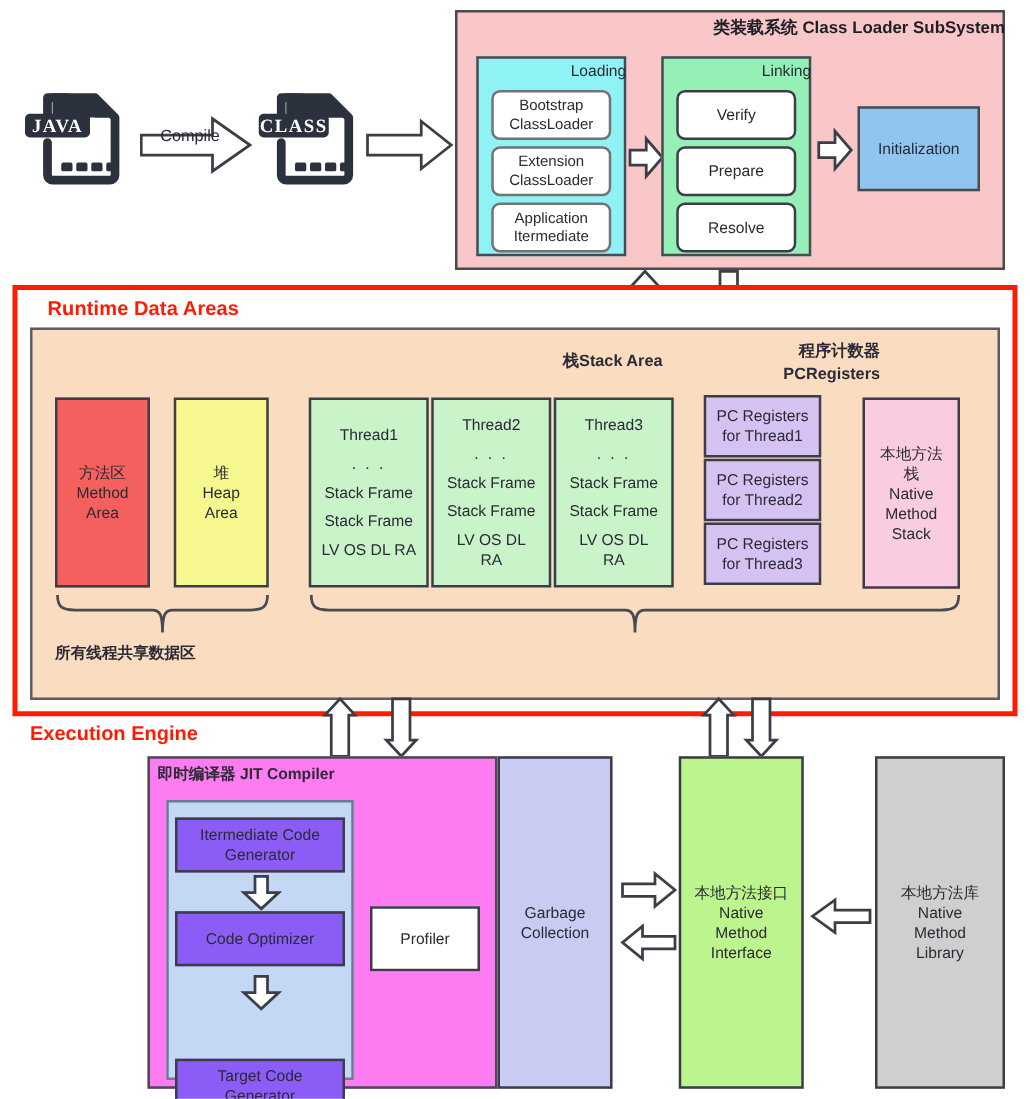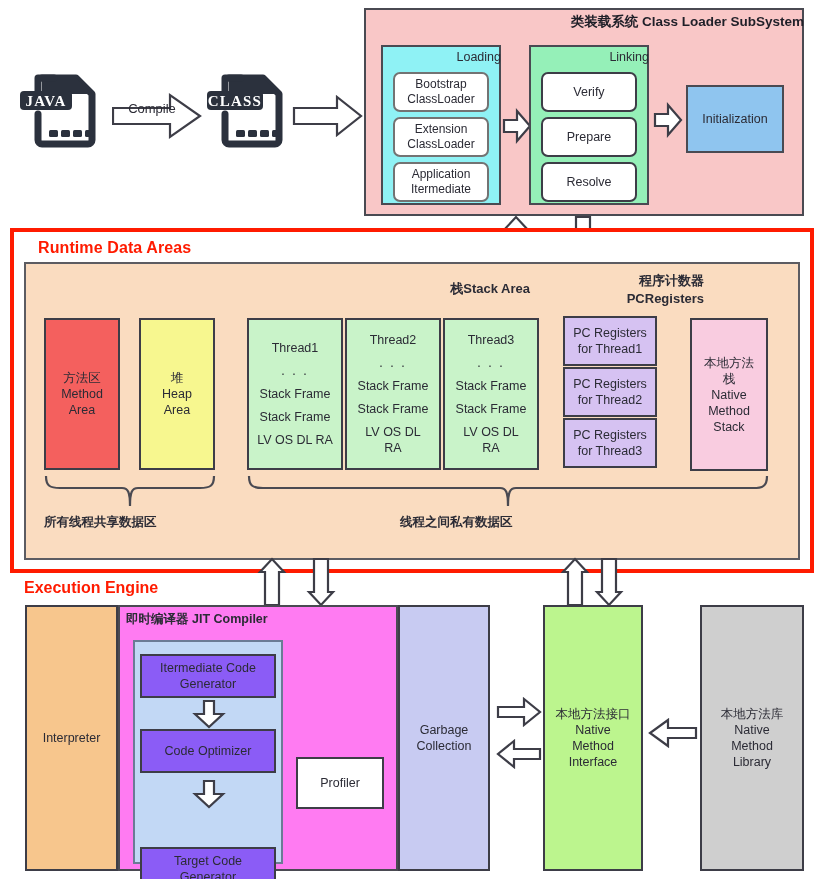--- a/index.html
+++ b/index.html
@@ -91,21 +91,21 @@
   #interpreter { left:25px; top:605px; width:93px; height:266px; background:#f7c68d; font-size:12.5px; }
   #jit-panel   { left:118px; top:605px; width:280px; height:266px; background:#ff7bf2; border:2px solid #4a4a52; }
   #jit-title   { left:126px; top:612px; width:200px; font-size:12.5px; font-weight:bold; text-align:left; }
   #jit-inner   { left:133px; top:640px; width:150px; height:224px; background:#c2d8f5; border:2px solid #6b7b95; }
 
   .jit-step { background:#8b5cf6; width:136px; height:44px; left:140px; font-size:12.5px; }
   #jit-step1 { top:654px; }
   #jit-step2 { top:729px; }
   #jit-step3 { top:812px;margin-top:35px; }
 
-  #profiler { left:296px; top:757px; width:88px; height:52px; background:#ffffff; font-size:12.5px; }
+  #profiler { left:296px; top:725px; width:88px; height:52px; background:#ffffff; font-size:12.5px; }
 
   #gc-box  { left:398px; top:605px; width:92px; height:266px; background:#c8cbf2; font-size:12.5px; }
   #nmi-box { left:543px; top:605px; width:100px; height:266px; background:#bcf58e; font-size:12.5px; }
   #nml-box { left:700px; top:605px; width:104px; height:266px; background:#cfcfcf; font-size:12.5px; }
 
   
   svg.arrow { position:absolute; overflow:visible; }
   .aw { fill:#ffffff; stroke:#3d3d47; stroke-width:2.2; stroke-linejoin:miter; }
   .brace { fill:none; stroke:#4a4a52; stroke-width:2.2; }
 </style>
@@ -249,38 +249,36 @@
 Stack</div>
 
   <svg class="arrow" style="left:44px;top:474px;" width="172" height="34" viewBox="0 0 172 34">
     <path class="brace" d="M2 2 C2 12, 6 14, 16 14 H78 C84 14, 86 18, 86 32 C86 18, 88 14, 94 14 H156 C166 14, 170 12, 170 2"></path>
   </svg>
   <svg class="arrow" style="left:247px;top:474px;" width="522" height="34" viewBox="0 0 522 34">
     <path class="brace" d="M2 2 C2 12, 6 14, 16 14 H253 C259 14, 261 18, 261 32 C261 18, 263 14, 269 14 H506 C516 14, 520 12, 520 2"></path>
   </svg>
 
   <div class="lbl" id="shared-label">所有线程共享数据区</div>
-  <div class="lbl" id="private-label">线程之间私有数据区</div>
 
   <svg class="arrow" style="left:259px;top:558px;" width="26" height="48" viewBox="0 0 26 48">
     <path class="aw" d="M6 47 V14 H1 L13 1 L25 14 H20 V47 Z"></path>
   </svg>
   <svg class="arrow" style="left:308px;top:558px;" width="26" height="48" viewBox="0 0 26 48">
     <path class="aw" d="M6 1 V34 H1 L13 47 L25 34 H20 V1 Z"></path>
   </svg>
   <svg class="arrow" style="left:562px;top:558px;" width="26" height="48" viewBox="0 0 26 48">
     <path class="aw" d="M6 47 V14 H1 L13 1 L25 14 H20 V47 Z"></path>
   </svg>
   <svg class="arrow" style="left:596px;top:558px;" width="26" height="48" viewBox="0 0 26 48">
     <path class="aw" d="M6 1 V34 H1 L13 47 L25 34 H20 V1 Z"></path>
   </svg>
 
   <div class="lbl" id="exec-title">Execution Engine</div>
 
-  <div class="box" id="interpreter">Interpreter</div>
 
   <div class="abs" id="jit-panel"></div>
   <div class="lbl" id="jit-title">即时编译器 JIT Compiler</div>
   <div class="abs" id="jit-inner"></div>
 
   <div class="box jit-step" id="jit-step1">Itermediate Code
 Generator</div>
   <svg class="arrow" style="left:194px;top:700px;" width="30" height="28" viewBox="0 0 30 28">
     <path class="aw" d="M10 1 V14 H1 L15 27 L29 14 H20 V1 Z"></path>
   </svg>

